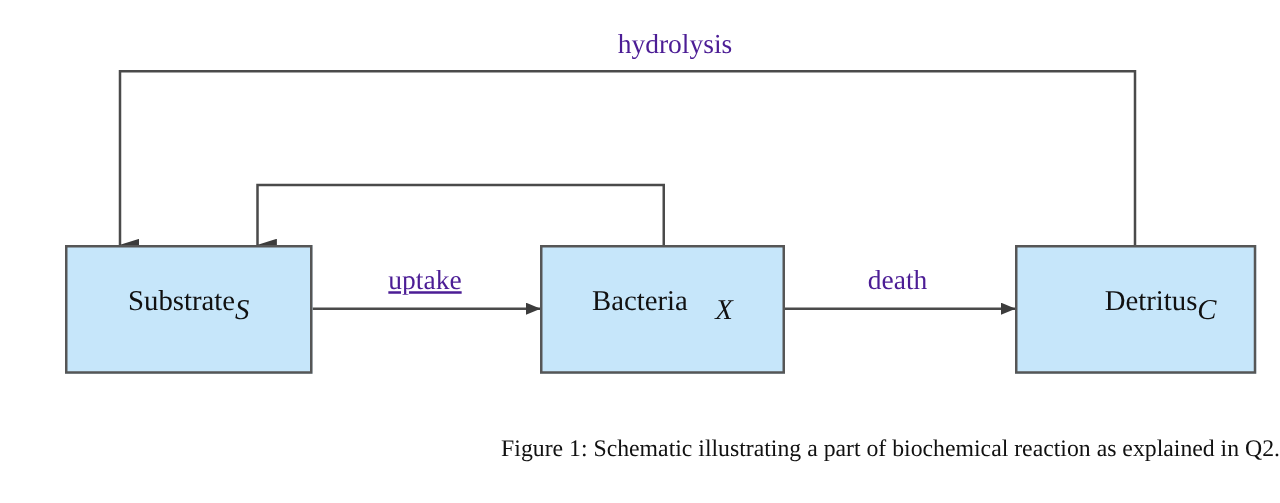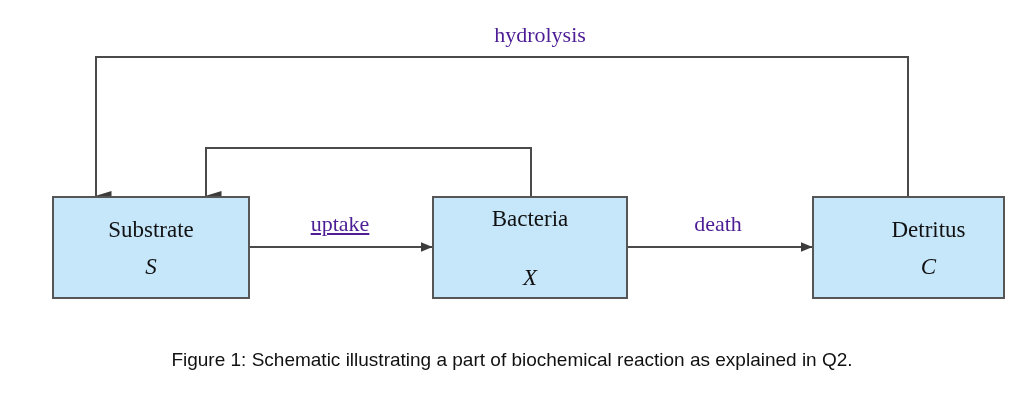--- a/index.html
+++ b/index.html
@@ -26,21 +26,21 @@
     width: 1024px;
     height: 402px;
     display: block;
   }
   .node-box {
     position: absolute;
     box-sizing: border-box;
     background: #c6e6fa;
     border: 2px solid #565656;
     display: flex;
-    flex-direction: column;
+    flex-direction: row;
     align-items: center;
     justify-content: center;
   }
   .node-title {
     font-family: "Liberation Serif", "DejaVu Serif", serif;
     font-size: 23px;
     line-height: 1;
     color: #111111;
     white-space: nowrap;
     margin-bottom: 14px;
@@ -61,22 +61,22 @@
     color: #4c1d95;
     white-space: nowrap;
     transform: translate(-50%, -50%);
     text-align: center;
   }
   #figure-caption {
     position: absolute;
     left: 0;
     top: 349px;
     width: 1024px;
-    text-align: center;
-    font-family: Liberation Sans, sans-serif;
+    text-align: right;
+    font-family: Liberation Serif, serif;
     font-size: 19px;
     line-height: 1.2;
     color: #111111;
   }
 </style>
 </head>
 <body>
 
 <div id="page">
 

